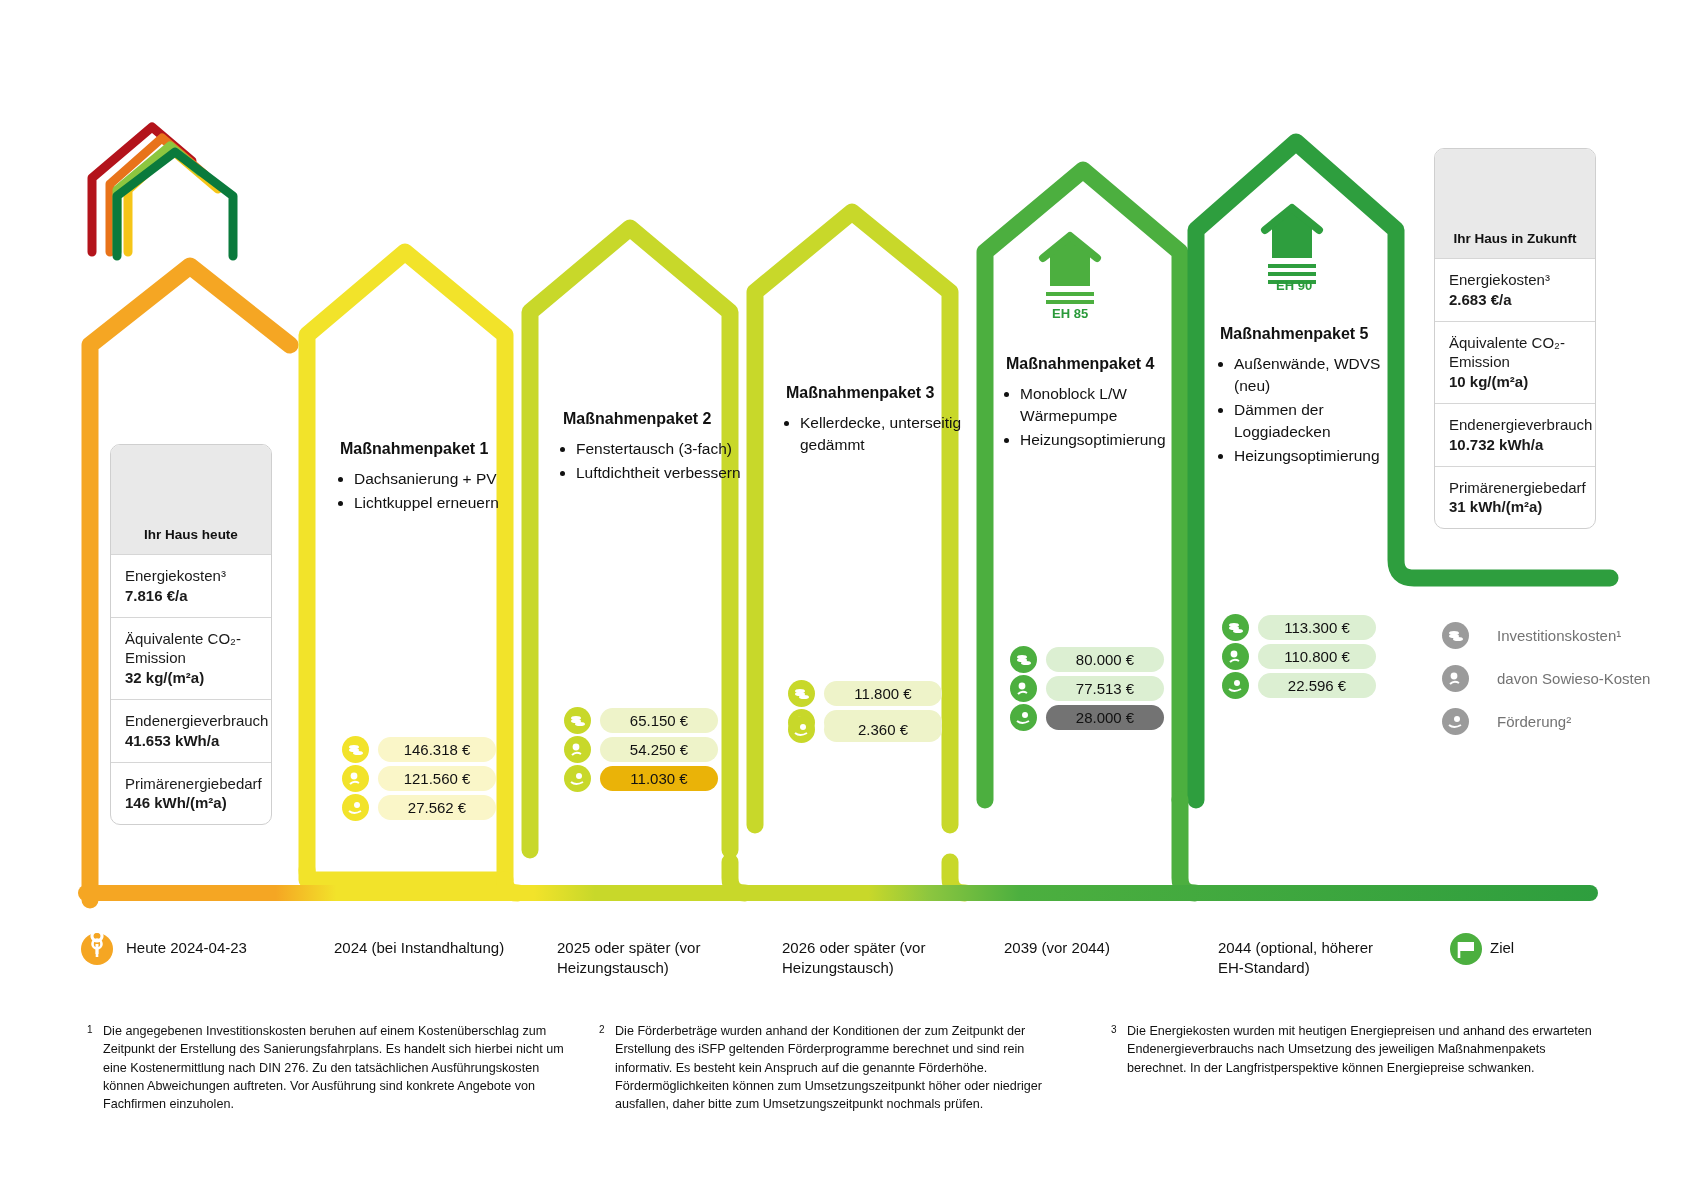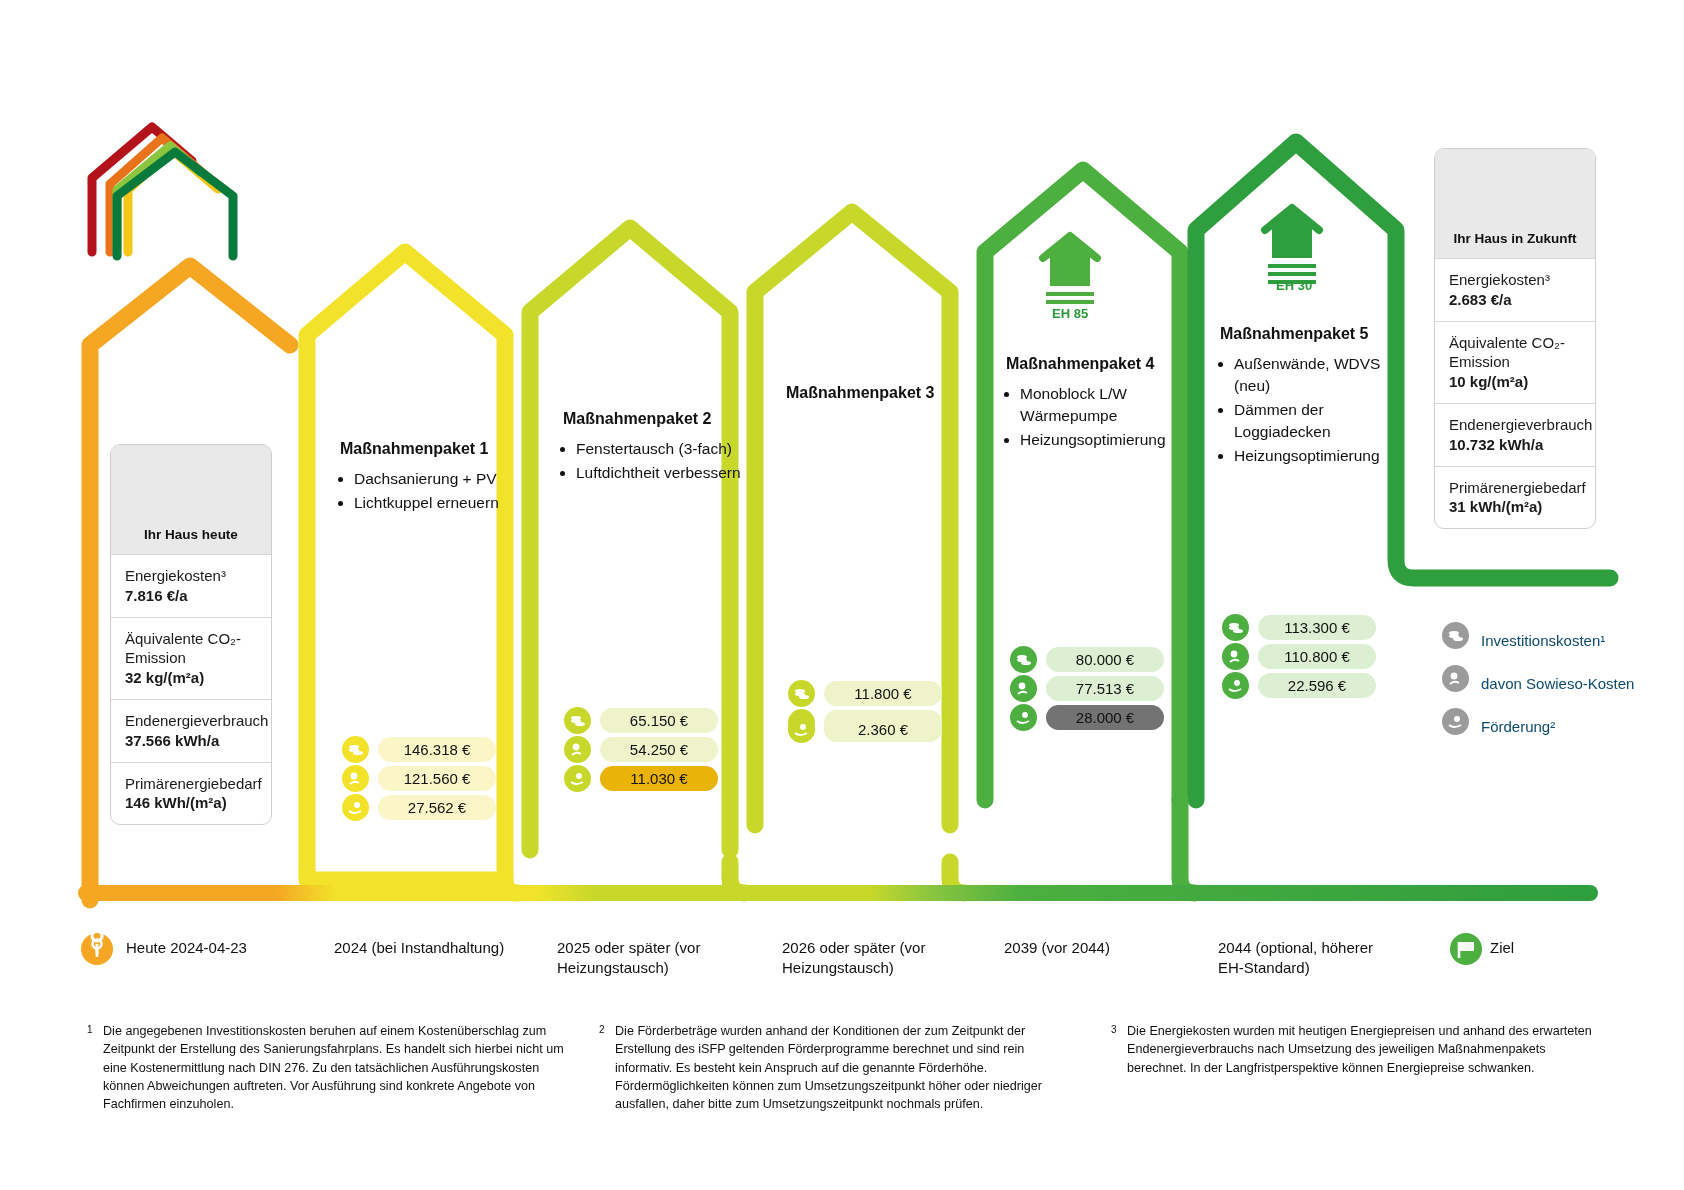--- a/index.html
+++ b/index.html
@@ -24,21 +24,21 @@
   .card .row b{font-weight:700;}
 
   
   .money{position:absolute;display:flex;align-items:center;gap:9px;}
   .money .pill{border-radius:13px;padding:4px 16px;font-size:15px;color:#111;min-width:86px;text-align:center;}
   .circ{width:27px;height:27px;border-radius:50%;display:flex;align-items:center;justify-content:center;flex:0 0 auto;}
   .circ svg{display:block;}
 
   
   .legend{position:absolute;left:1442px;top:622px;}
-  .legend .lrow{display:flex;align-items:flex-end;gap:12px;margin-bottom:16px;font-size:15px;color:#0c4a6e;}
+  .legend .lrow{display:flex;align-items:center;gap:28px;margin-bottom:16px;font-size:15px;color:#737373;}
 
   
   .tl-label{position:absolute;font-size:15px;color:#111;line-height:1.36;}
 
   
   .fn{position:absolute;font-size:12.6px;line-height:1.45;color:#111;}
   .fn .sup{position:absolute;left:-16px;top:1px;font-size:10px;}
 
   .eh-label{position:absolute;font-size:13px;font-weight:700;color:#2a9a3a;}
 </style>
@@ -137,21 +137,21 @@
     <div class="row">
       <span>Energiekosten³</span><br>
       <b>7.816 €/a</b>
     </div>
     <div class="row">
       <span>Äquivalente CO₂-Emission</span><br>
       <b>32 kg/(m²a)</b>
     </div>
     <div class="row">
       <span>Endenergieverbrauch</span><br>
-      <b>37.566 kWh/a</b>
+      <b>41.653 kWh/a</b>
     </div>
     <div class="row">
       <span>Primärenergiebedarf</span><br>
       <b>146 kWh/(m²a)</b>
     </div>
   </div>
 
   <div class="card" style="left:1434px;top:148px;width:160px;">
     <div class="head">
       <div style="height:62px"></div>
@@ -237,20 +237,23 @@
     <span class="circ" style="background:#C8D82A">
       <svg width="16" height="16" viewBox="0 0 16 16">
           <circle cx="9" cy="5" r="3" fill="#fff"></circle>
           <path d="M1 11 q5 4 12 0" stroke="#fff" stroke-width="2" fill="none"></path>
         </svg>
     </span>
     <span class="pill" style="background:#eab308">11.030 €</span>
   </div>
 
   <div class="pkg-title" style="left:786px;top:384px;">Maßnahmenpaket 3</div>
+  <ul class="pkg-list" style="left:782px;top:412px;width:170px;">
+    <li>Kellerdecke, unterseitig gedämmt</li>
+  </ul>
   <div class="money" style="left:788px;top:680px;">
     <span class="circ" style="background:#C8D82A">
       <svg width="16" height="16" viewBox="0 0 16 16">
           <ellipse cx="6" cy="5" rx="5" ry="2.1" fill="#fff"></ellipse>
           <ellipse cx="6" cy="8" rx="5" ry="2.1" fill="#fff"></ellipse>
           <ellipse cx="10" cy="11" rx="5" ry="2.1" fill="#fff"></ellipse>
         </svg>
     </span>
     <span class="pill" style="background:#EEF3C9">11.800 €</span>
   </div>
@@ -301,21 +304,21 @@
   <div class="money" style="left:1010px;top:704px;">
     <span class="circ" style="background:#4CAF3F">
       <svg width="16" height="16" viewBox="0 0 16 16">
           <circle cx="9" cy="5" r="3" fill="#fff"></circle>
           <path d="M1 11 q5 4 12 0" stroke="#fff" stroke-width="2" fill="none"></path>
         </svg>
     </span>
     <span class="pill" style="background:#737373">28.000 €</span>
   </div>
 
-  <div class="eh-label" style="left:1276px;top:278px;">EH 30</div>
+  <div class="eh-label" style="left:1276px;top:278px;">EH 90</div>
   <div class="pkg-title" style="left:1220px;top:325px;">Maßnahmenpaket 5</div>
   <ul class="pkg-list" style="left:1216px;top:353px;width:168px;">
     <li>Außenwände, WDVS (neu)</li>
     <li>Dämmen der Loggiadecken</li>
     <li>Heizungsoptimierung</li>
   </ul>
   <div class="money" style="left:1222px;top:614px;">
     <span class="circ" style="background:#4CAF3F">
       <svg width="16" height="16" viewBox="0 0 16 16">
           <ellipse cx="6" cy="5" rx="5" ry="2.1" fill="#fff"></ellipse>

